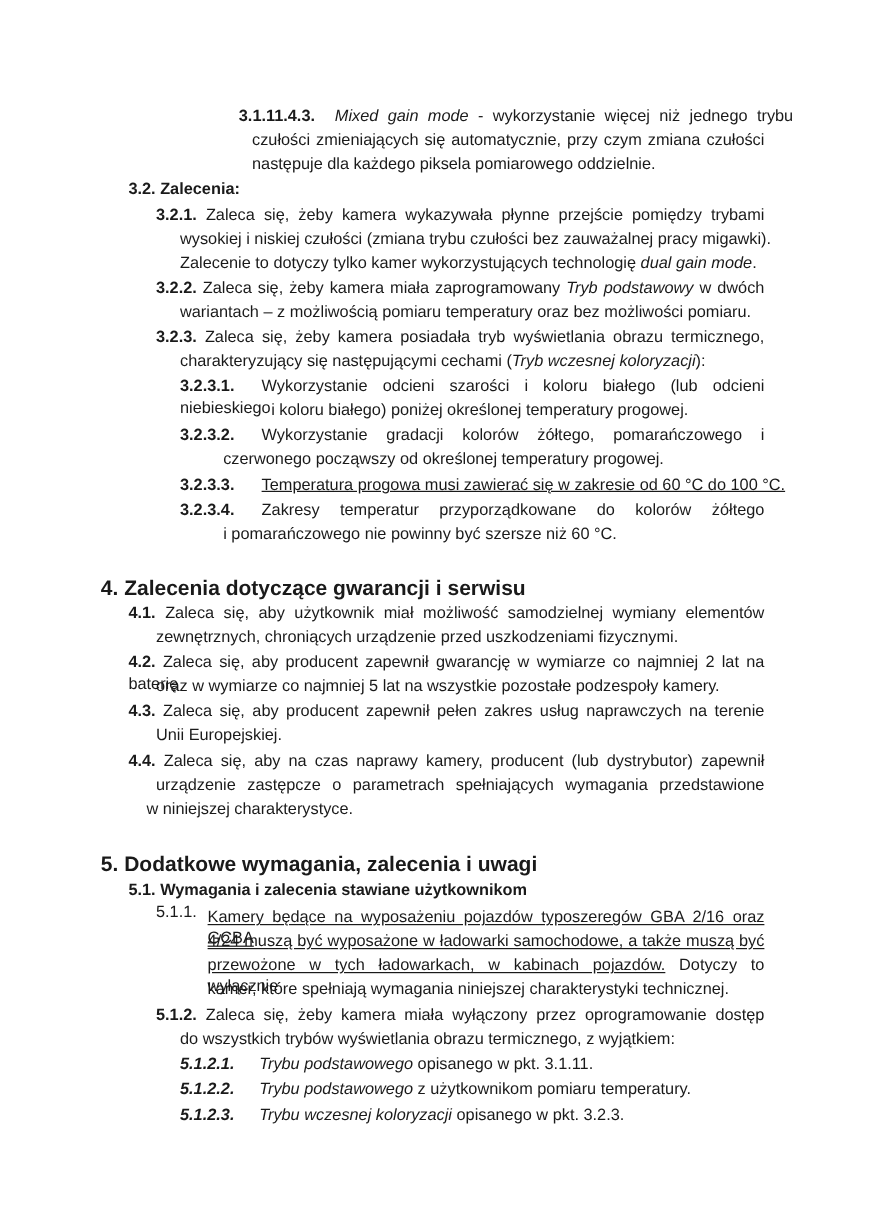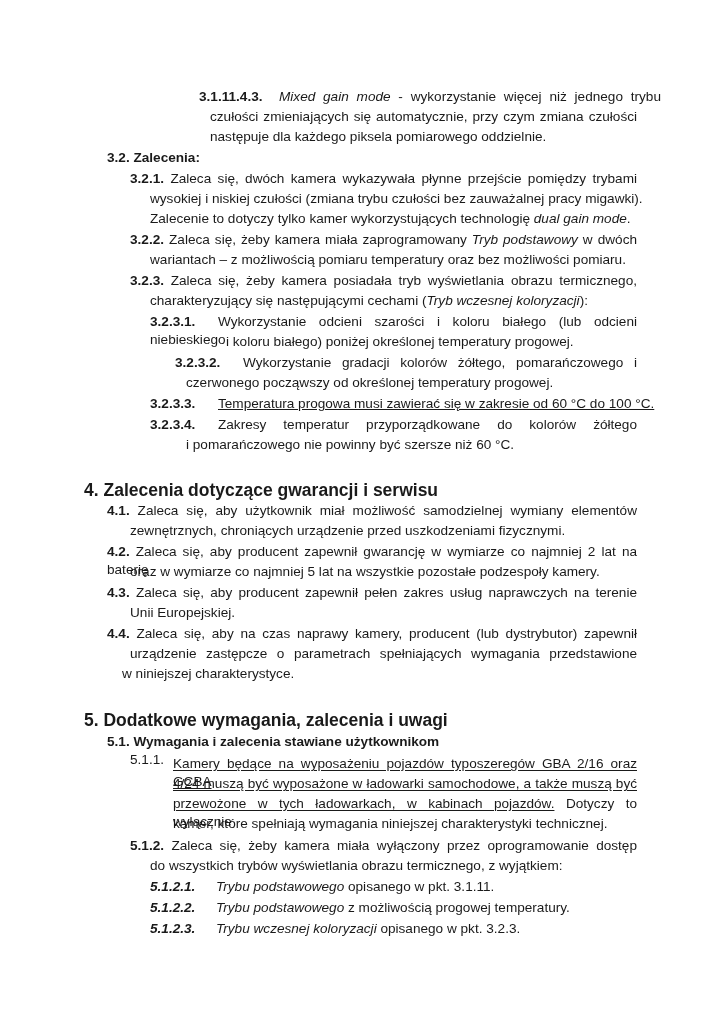--- a/index.html
+++ b/index.html
@@ -28,34 +28,34 @@
 </style>
 </head>
 <body>
 
 <div class="line just" style="left:163px; top:88px; width:462px;margin-left:36px;"><span class="num" style="width:80px;">3.1.11.4.3.</span><span class="i">Mixed gain mode</span><span> - wykorzystanie więcej niż jednego trybu</span></div>
 <div class="line just" style="left:210px; top:108px; width:427px;">czułości zmieniających się automatycznie, przy czym zmiana czułości</div>
 <div class="line" style="left:210px; top:128px;">następuje dla każdego piksela pomiarowego oddzielnie.</div>
 
 <div class="line h2" style="left:107px; top:149px;">3.2. Zalecenia:</div>
 
-<div class="line just" style="left:130px; top:170px; width:507px;"><span class="b">3.2.1.</span><span> Zaleca się, dwóch kamera wykazywała płynne przejście pomiędzy trybami</span></div>
+<div class="line just" style="left:130px; top:170px; width:507px;"><span class="b">3.2.1.</span><span> Zaleca się, żeby kamera wykazywała płynne przejście pomiędzy trybami</span></div>
 <div class="line" style="left:150px; top:190px;">wysokiej i niskiej czułości (zmiana trybu czułości bez zauważalnej pracy migawki).</div>
 <div class="line" style="left:150px; top:210px;"><span>Zalecenie to dotyczy tylko kamer wykorzystujących technologię </span><span class="i">dual gain mode</span><span>.</span></div>
 
 <div class="line just" style="left:130px; top:231px; width:507px;"><span class="b">3.2.2.</span><span> Zaleca się, żeby kamera miała zaprogramowany </span><span class="i">Tryb podstawowy</span><span> w dwóch</span></div>
 <div class="line" style="left:150px; top:251px;">wariantach – z możliwością pomiaru temperatury oraz bez możliwości pomiaru.</div>
 
 <div class="line just" style="left:130px; top:272px; width:507px;"><span class="b">3.2.3.</span><span> Zaleca się, żeby kamera posiadała tryb wyświetlania obrazu termicznego,</span></div>
 <div class="line" style="left:150px; top:292px;text-align:right;"><span>charakteryzujący się następującymi cechami (</span><span class="i">Tryb wczesnej koloryzacji</span><span>):</span></div>
 
 <div class="line just" style="left:150px; top:313px; width:487px;"><span class="num" style="width:68px;">3.2.3.1.</span><span>Wykorzystanie odcieni szarości i koloru białego (lub odcieni niebieskiego</span></div>
 <div class="line" style="left:198px; top:333px;padding-left:28px;">i koloru białego) poniżej określonej temperatury progowej.</div>
 
-<div class="line just" style="left:150px; top:354px; width:487px;"><span class="num" style="width:68px;margin-left:25px;">3.2.3.2.</span><span>Wykorzystanie gradacji kolorów żółtego, pomarańczowego i</span></div>
+<div class="line just" style="left:150px; top:354px; width:487px;"><span class="num" style="width:68px;">3.2.3.2.</span><span>Wykorzystanie gradacji kolorów żółtego, pomarańczowego i</span></div>
 <div class="line" style="left:186px; top:374px;">czerwonego począwszy od określonej temperatury progowej.</div>
 
 <div class="line" style="left:150px; top:395px;text-decoration:underline;"><span class="num" style="width:68px;">3.2.3.3.</span><span>Temperatura progowa musi zawierać się w zakresie od 60 °C do 100 °C.</span></div>
 
 <div class="line just" style="left:150px; top:416px; width:487px;"><span class="num" style="width:68px;">3.2.3.4.</span><span>Zakresy temperatur przyporządkowane do kolorów żółtego</span></div>
 <div class="line" style="left:186px; top:436px;">i pomarańczowego nie powinny być szersze niż 60 °C.</div>
 
 <div class="line h1" style="left:84px; top:479px;">4.  Zalecenia dotyczące gwarancji i serwisu</div>
 
 <div class="line just" style="left:107px; top:502px; width:530px;"><span class="b">4.1.</span><span> Zaleca się, aby użytkownik miał możliwość samodzielnej wymiany elementów</span></div>
@@ -77,14 +77,14 @@
 <div class="line" style="left: 130px; top: 751px; font-weight: normal;">5.1.1.</div>
 <div class="line just u" style="left:173px; top:755px; width:464px;">Kamery będące na wyposażeniu pojazdów typoszeregów GBA 2/16 oraz GCBA</div>
 <div class="line just u" style="left:173px; top:775px; width:464px;">4/24 muszą być wyposażone w ładowarki samochodowe, a także muszą być</div>
 <div class="line just" style="left:173px; top:795px; width:464px;"><span class="u">przewożone w tych ładowarkach, w kabinach pojazdów.</span><span> Dotyczy to wyłącznie</span></div>
 <div class="line" style="left:173px; top:815px;">kamer, które spełniają wymagania niniejszej charakterystyki technicznej.</div>
 
 <div class="line just" style="left:130px; top:837px; width:507px;"><span class="b">5.1.2.</span><span> Zaleca się, żeby kamera miała wyłączony przez oprogramowanie dostęp</span></div>
 <div class="line" style="left:150px; top:857px;">do wszystkich trybów wyświetlania obrazu termicznego, z wyjątkiem:</div>
 
 <div class="line" style="left:150px; top:878px;"><span class="num i" style="width:66px;">5.1.2.1.</span><span class="i">Trybu podstawowego</span><span> opisanego w pkt. 3.1.11.</span></div>
-<div class="line" style="left:150px; top:899px;"><span class="num i" style="width:66px;">5.1.2.2.</span><span class="i">Trybu podstawowego</span><span> z możliwością progowej temperatury.</span></div>
+<div class="line" style="left:150px; top:899px;"><span class="num i" style="width:66px;">5.1.2.2.</span><span class="i">Trybu podstawowego</span><span> z użytkownikom pomiaru temperatury.</span></div>
 <div class="line" style="left:150px; top:920px;"><span class="num i" style="width:66px;">5.1.2.3.</span><span class="i">Trybu wczesnej koloryzacji</span><span> opisanego w pkt. 3.2.3.</span></div>
 
 </body></html>

